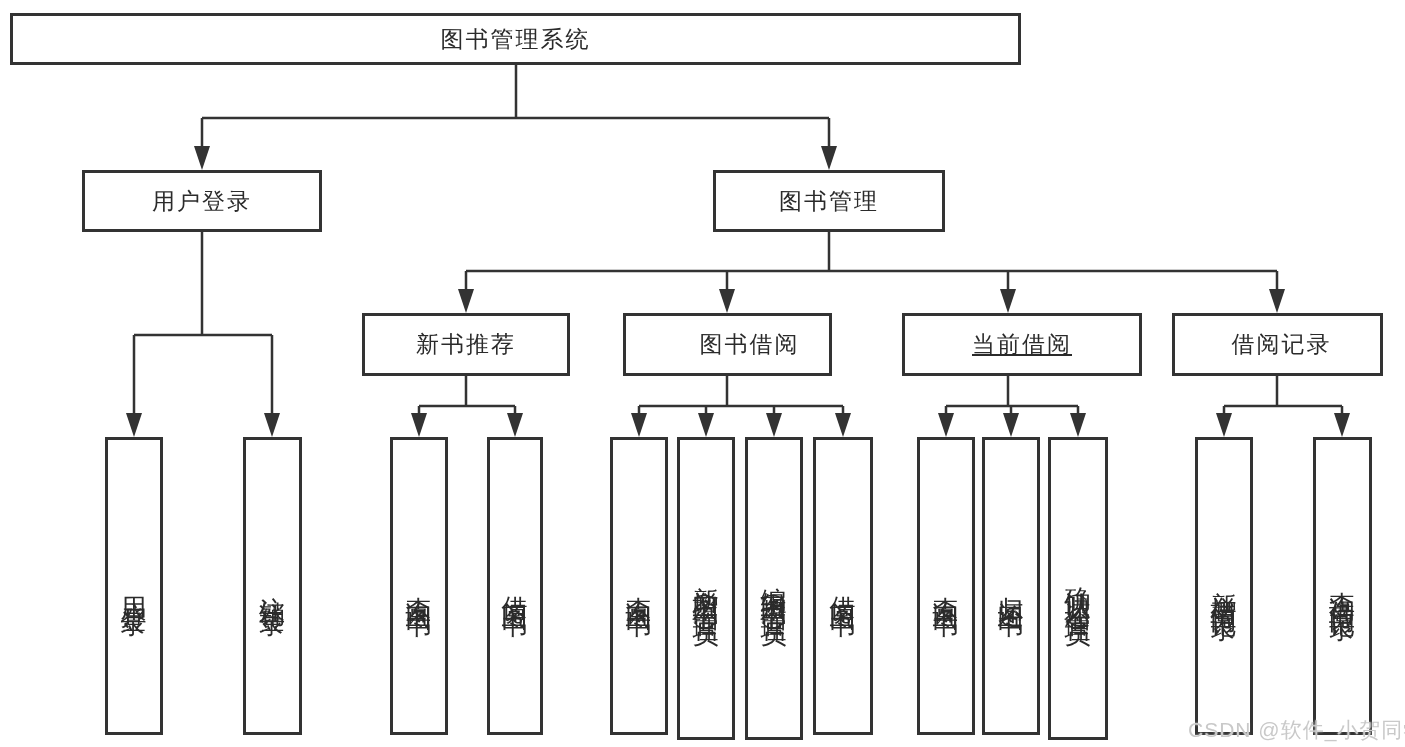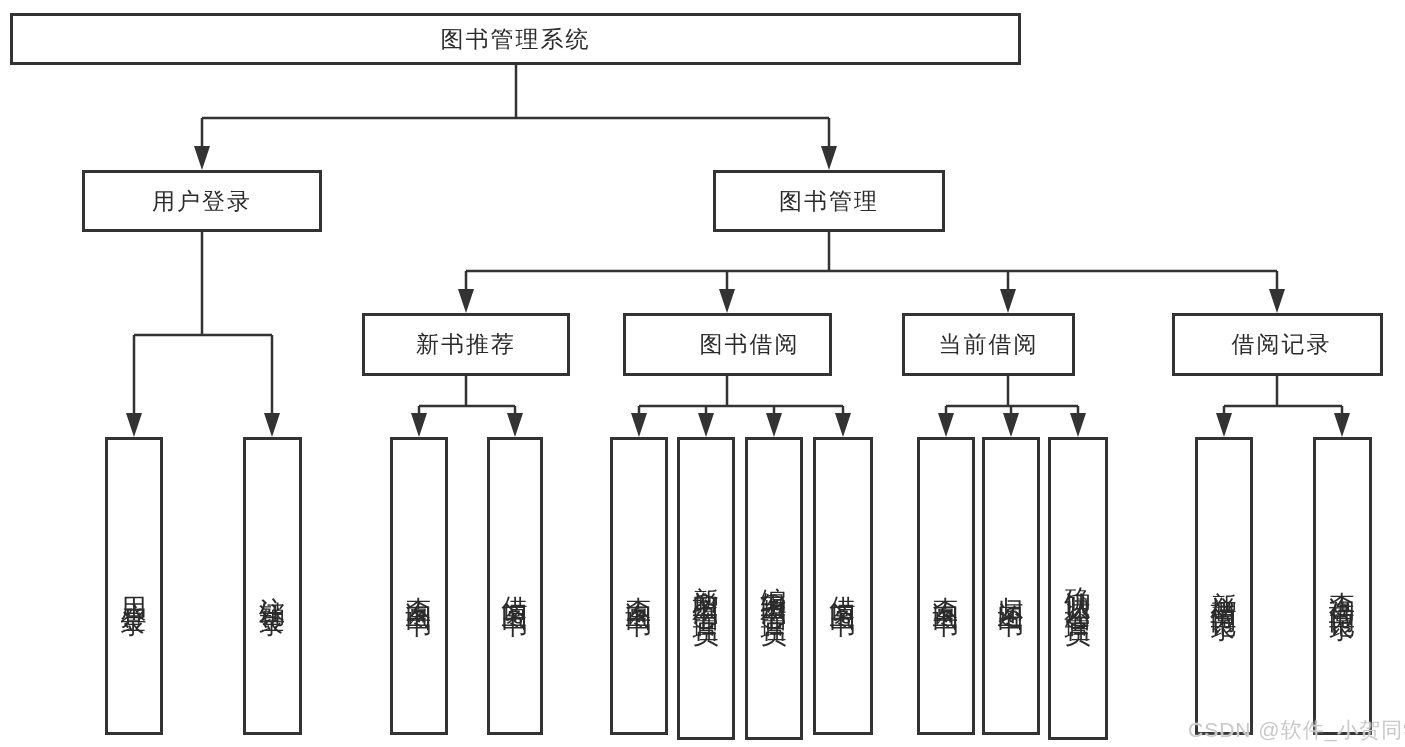--- a/index.html
+++ b/index.html
@@ -46,21 +46,21 @@
     white-space: nowrap;
   }
   
   .n-root          { left: 10px;   top: 13px;  width: 1011px; height: 52px; }
   
   .n-user-login    { left: 82px;   top: 170px; width: 240px;  height: 62px; }
   .n-book-mgmt     { left: 713px;  top: 170px; width: 232px;  height: 62px; }
   
   .n-new-book      { left: 362px;  top: 313px; width: 208px;  height: 63px; font-family: Liberation Serif, serif; }
   .n-book-borrow   { left: 623px;  top: 313px; width: 209px;  height: 63px; padding-left: 44px; }
-  .n-cur-borrow    { left: 902px;  top: 313px; width: 173px;  height: 63px; }
+  .n-cur-borrow    { left: 902px;  top: 313px; width: 240px;  height: 63px; text-decoration: underline; }
   .n-borrow-rec    { left: 1172px; top: 313px; width: 211px;  height: 63px; padding-left: 8px; }
   
   .n-ul-0  { left: 105px;  top: 437px; width: 58px; height: 298px; }
   .n-ul-1  { left: 243px;  top: 437px; width: 59px; height: 298px; }
   .n-nb-0  { left: 390px;  top: 437px; width: 58px; height: 298px; }
   .n-nb-1  { left: 487px;  top: 437px; width: 56px; height: 298px; }
   .n-bb-0  { left: 610px;  top: 437px; width: 58px; height: 298px; }
   .n-bb-1  { left: 677px;  top: 437px; width: 58px; height: 303px; }
   .n-bb-2  { left: 745px;  top: 437px; width: 58px; height: 303px; }
   .n-bb-3  { left: 813px;  top: 437px; width: 60px; height: 298px; }

